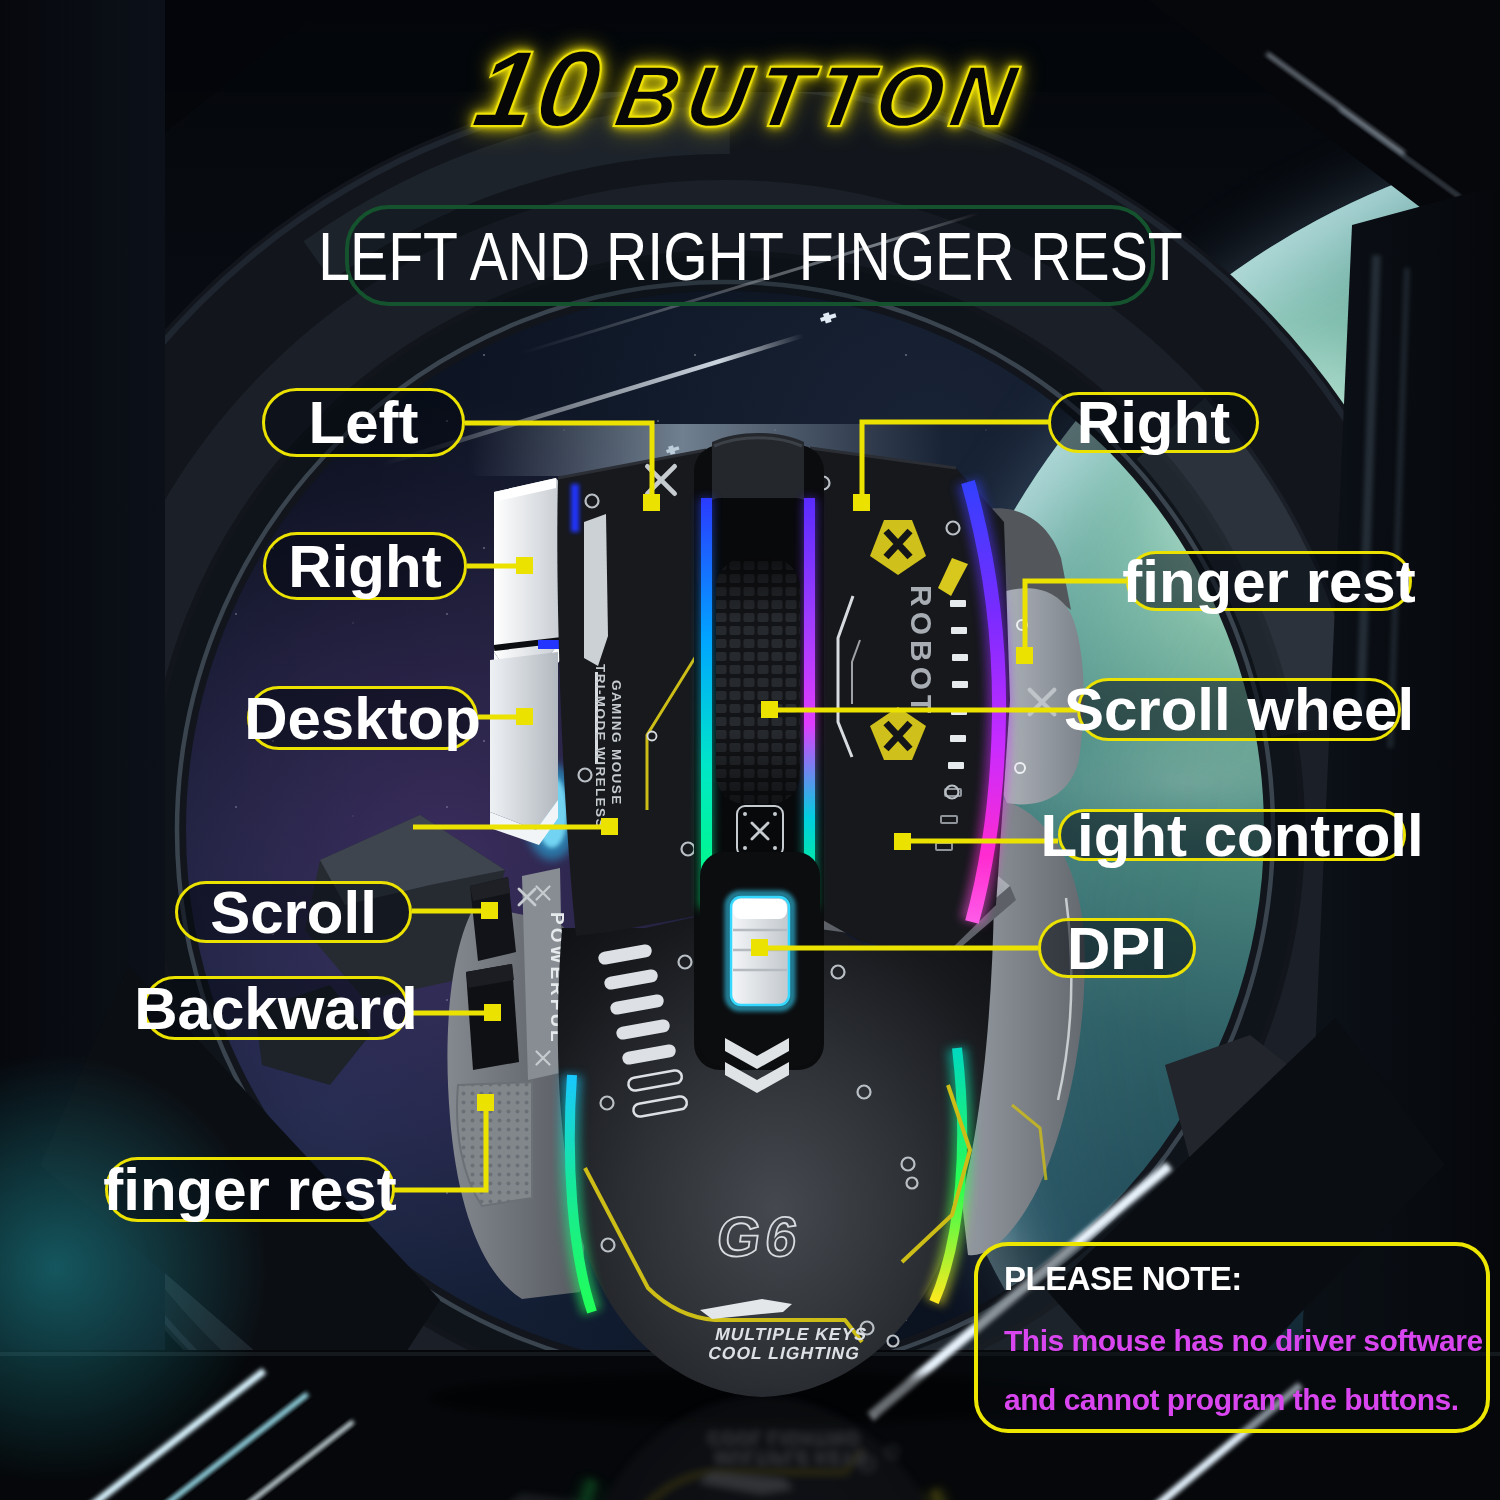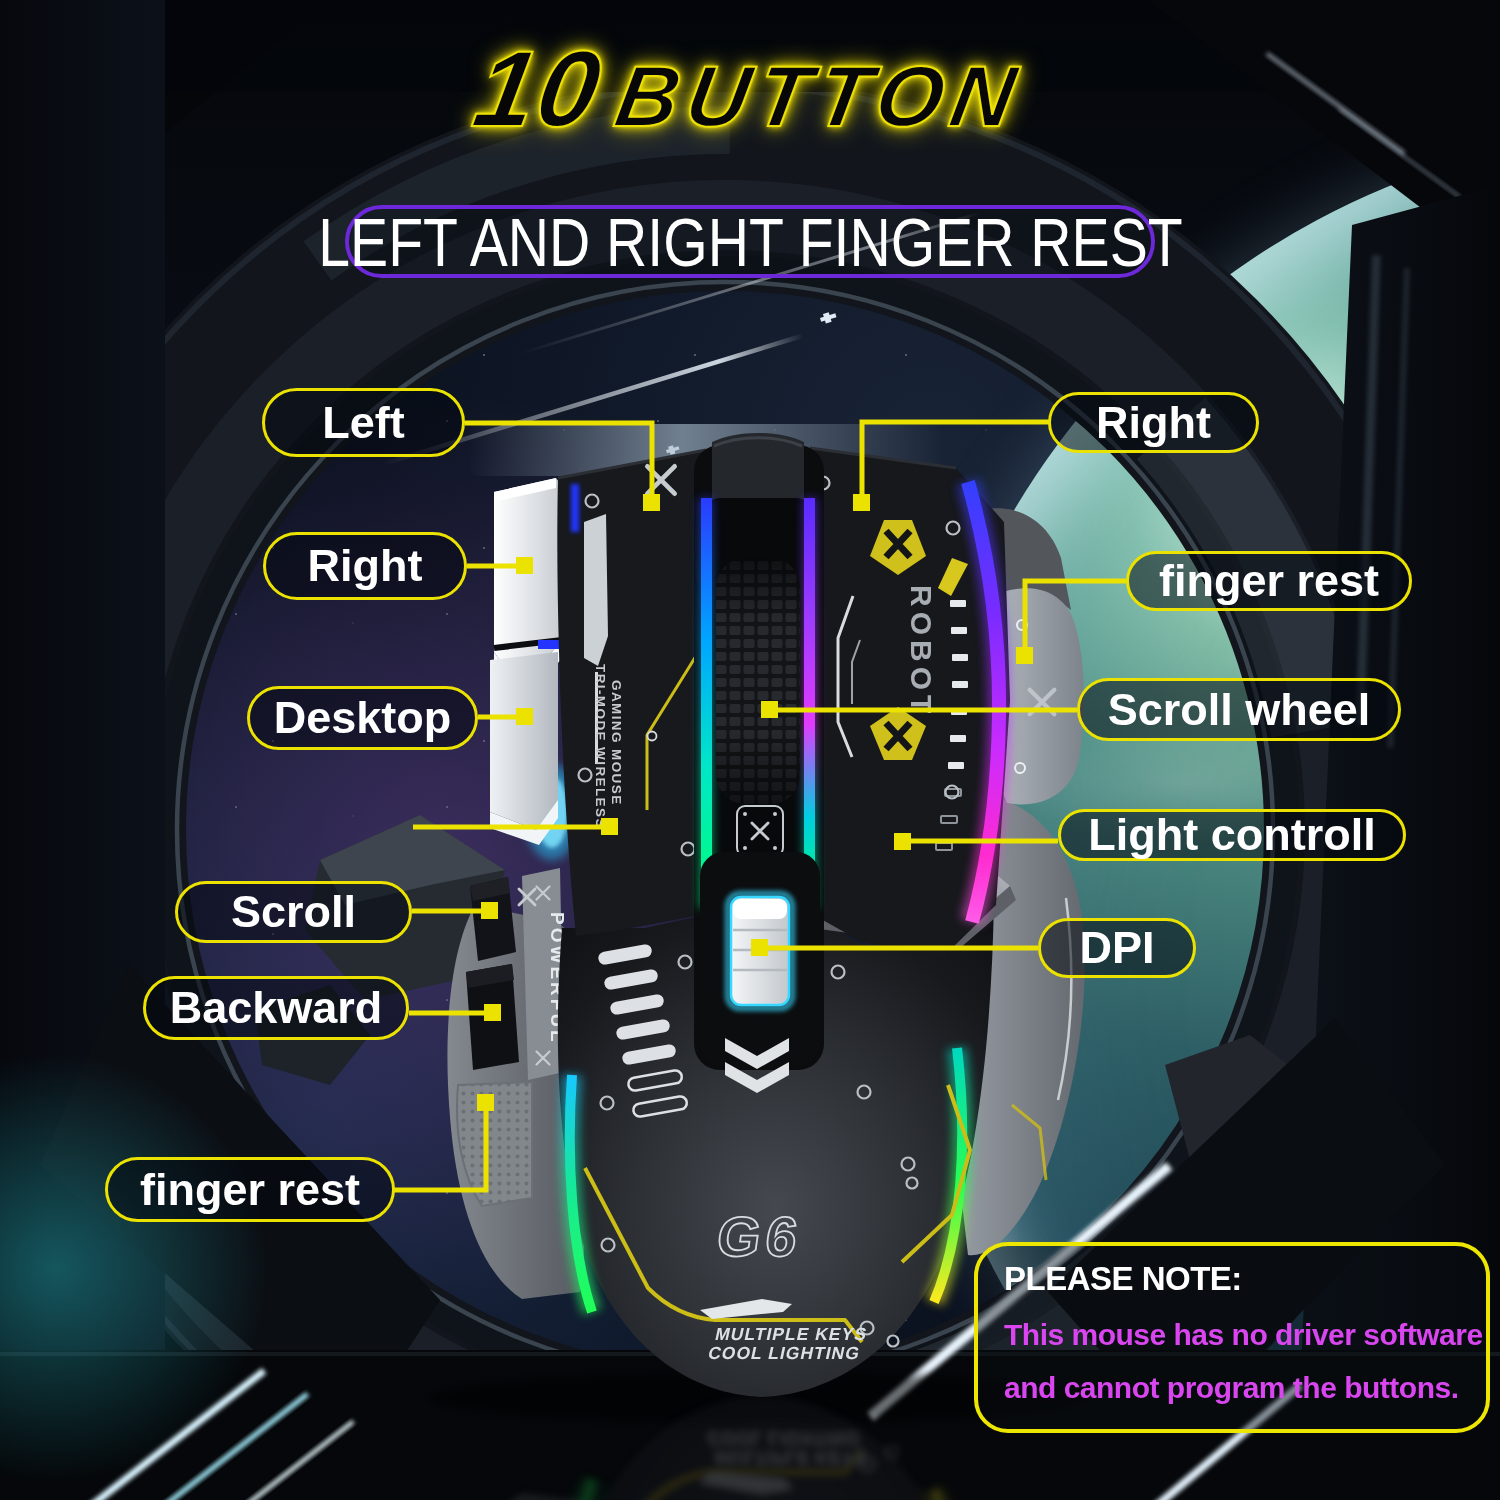--- a/index.html
+++ b/index.html
@@ -35,35 +35,35 @@
 
   
   .title{position:absolute;left:0;top:26px;width:100%;text-align:center;
     transform:skewX(-10deg);color:#070707;font-style:italic;font-weight:bold;
     -webkit-text-stroke:2px #ede005;
     text-shadow:0 0 3px #fff200,0 0 7px #f3e50a,0 0 14px #e3d608,0 0 24px #bdb206;}
   .title .t-num{font-size:108px;letter-spacing:2px;vertical-align:baseline;}
   .title .t-word{font-size:86px;letter-spacing:8px;margin-left:18px;}
 
   
-  .banner{position:absolute;left:345px;top:205px;width:810px;height:73px;
-    border:4px solid #6d28d9;border-radius:44px;background:rgba(4,8,14,.25);
+  .banner{position:absolute;left:345px;top:205px;width:810px;height:101px;
+    border:4px solid #14532d;border-radius:44px;background:rgba(4,8,14,.25);
     display:flex;align-items:center;justify-content:center;text-align:right;}
   .banner span{color:#fff;font-size:68px;font-weight:normal;white-space:nowrap;
     transform:scaleX(.84);letter-spacing:0;}
 
   
   .pill{position:absolute;border:3.5px solid #ece200;border-radius:999px;
     background:rgba(4,8,16,.52);display:flex;align-items:center;justify-content:center;}
-  .pill-t{color:#fff;font-size:45px;font-weight:bold;white-space:nowrap;}
+  .pill-t{color:#fff;font-size:60px;font-weight:bold;white-space:nowrap;}
 
   
   .note{position:absolute;left:974px;top:1242px;width:516px;height:191px;
     border:4px solid #ede600;border-radius:34px;background:rgba(10,14,20,.42);
-    padding:14px 12px 24px 26px;display:flex;flex-direction:column;justify-content:space-between;}
+    padding:14px 12px 12px 26px;display:flex;flex-direction:column;justify-content:space-between;}
   .note .nh{color:#fff;font-size:33px;font-weight:bold;letter-spacing:-.5px;}
   .note .nl{color:#d946ef;font-size:30px;font-weight:bold;letter-spacing:-.5px;white-space:nowrap;}
 
   svg text{font-family:"Liberation Sans",sans-serif;}
 </style>
 </head>
 <body>
 
 <div class="stage">
 

